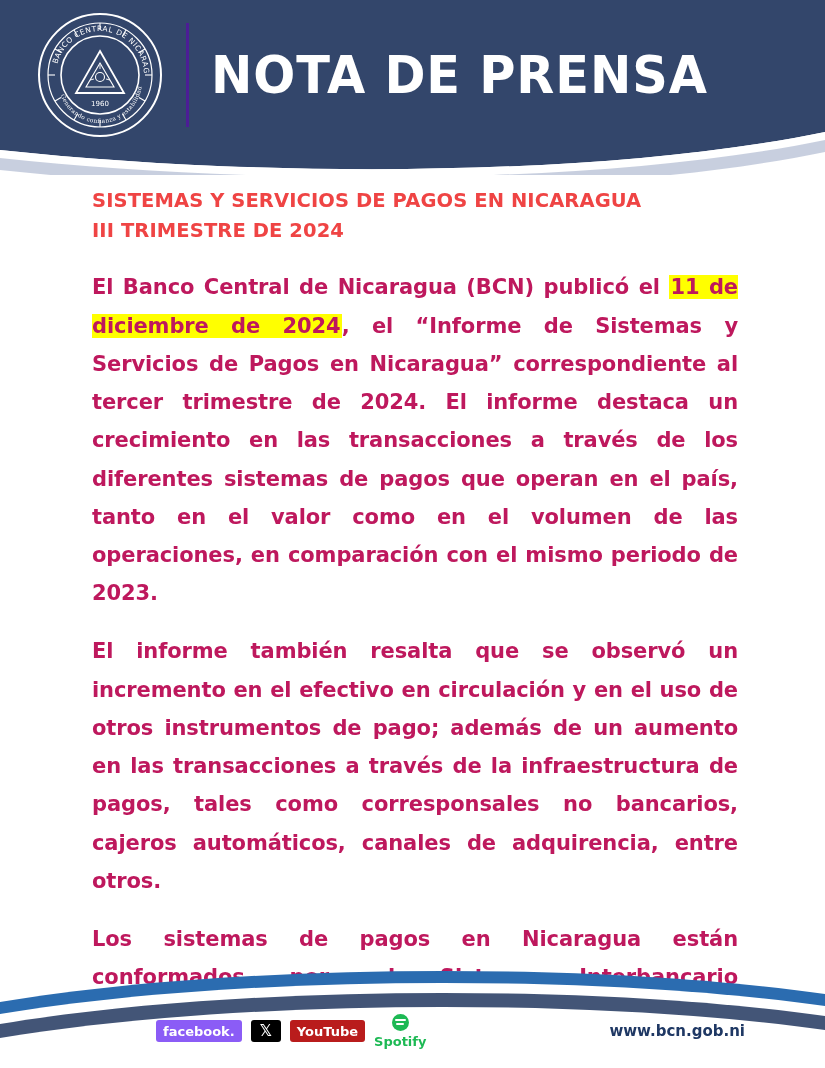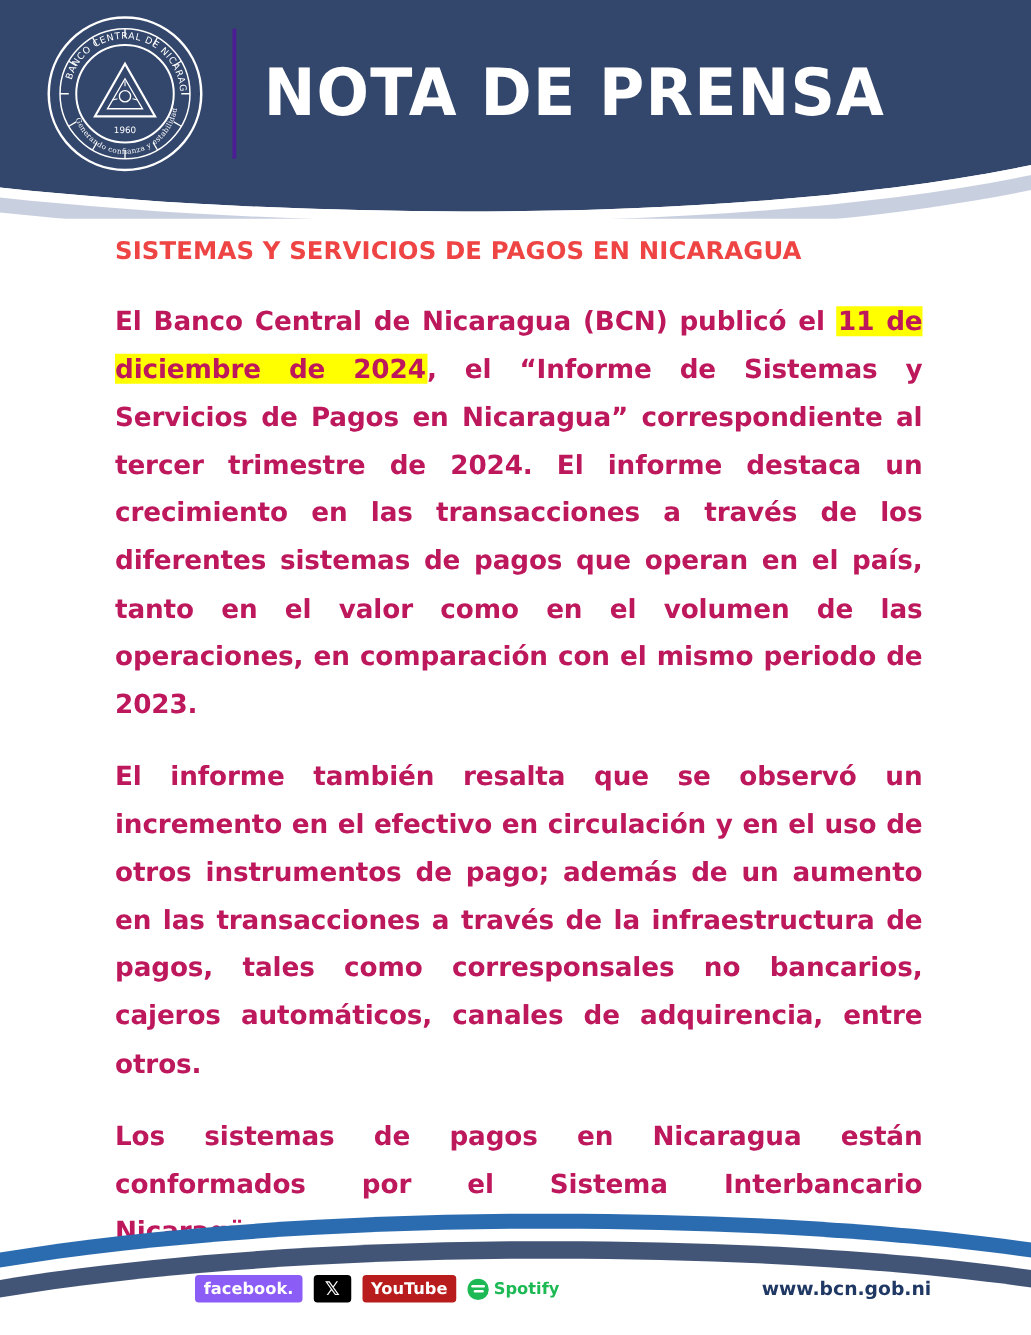--- a/index.html
+++ b/index.html
@@ -146,20 +146,21 @@
   .badge-facebook { background: #8b5cf6; }
   .badge-x { background: #000000; padding: 0 9px; font-size: 15px; }
   .badge-youtube { background: #b91c1c; }
   .badge-spotify {
     background: transparent;
     color: #1db954;
     display: flex;
     align-items: center;
     gap: 4px;
     padding: 0;
+    flex-direction: column;
   }
   .spotify-dot {
     width: 17px; height: 17px;
     border-radius: 50%;
     background: #1db954;
     position: relative;
     flex: none;
   }
   .spotify-dot::before,
   .spotify-dot::after {
@@ -240,20 +241,21 @@
     <div class="title-wrap">
       <div class="press-title">NOTA DE PRENSA</div>
     </div>
   </div>
 </div>
 
 <div class="content">
 
   <div class="doc-heading">
     <div>SISTEMAS Y SERVICIOS DE PAGOS EN NICARAGUA</div>
+    <div>III TRIMESTRE DE 2024</div>
   </div>
 
   <p class="para">
     <span>El Banco Central de Nicaragua (BCN) publicó el </span><span class="hl">11 de diciembre de 2024</span><span>, el “Informe de Sistemas y Servicios de Pagos en Nicaragua” correspondiente al tercer trimestre de 2024. El informe destaca un crecimiento en las transacciones a través de los diferentes sistemas de pagos que operan en el país, tanto en el valor como en el volumen de las operaciones, en comparación con el mismo periodo de 2023.</span>
   </p>
 
   <p class="para">El informe también resalta que se observó un incremento en el efectivo en circulación y en el uso de otros instrumentos de pago; además de un aumento en las transacciones a través de la infraestructura de pagos, tales como corresponsales no bancarios, cajeros automáticos, canales de adquirencia, entre otros.</p>
 
   <p class="para">Los sistemas de pagos en Nicaragua están conformados por el Sistema Interbancario Nicaragüense de Pagos</p>
 </div>

